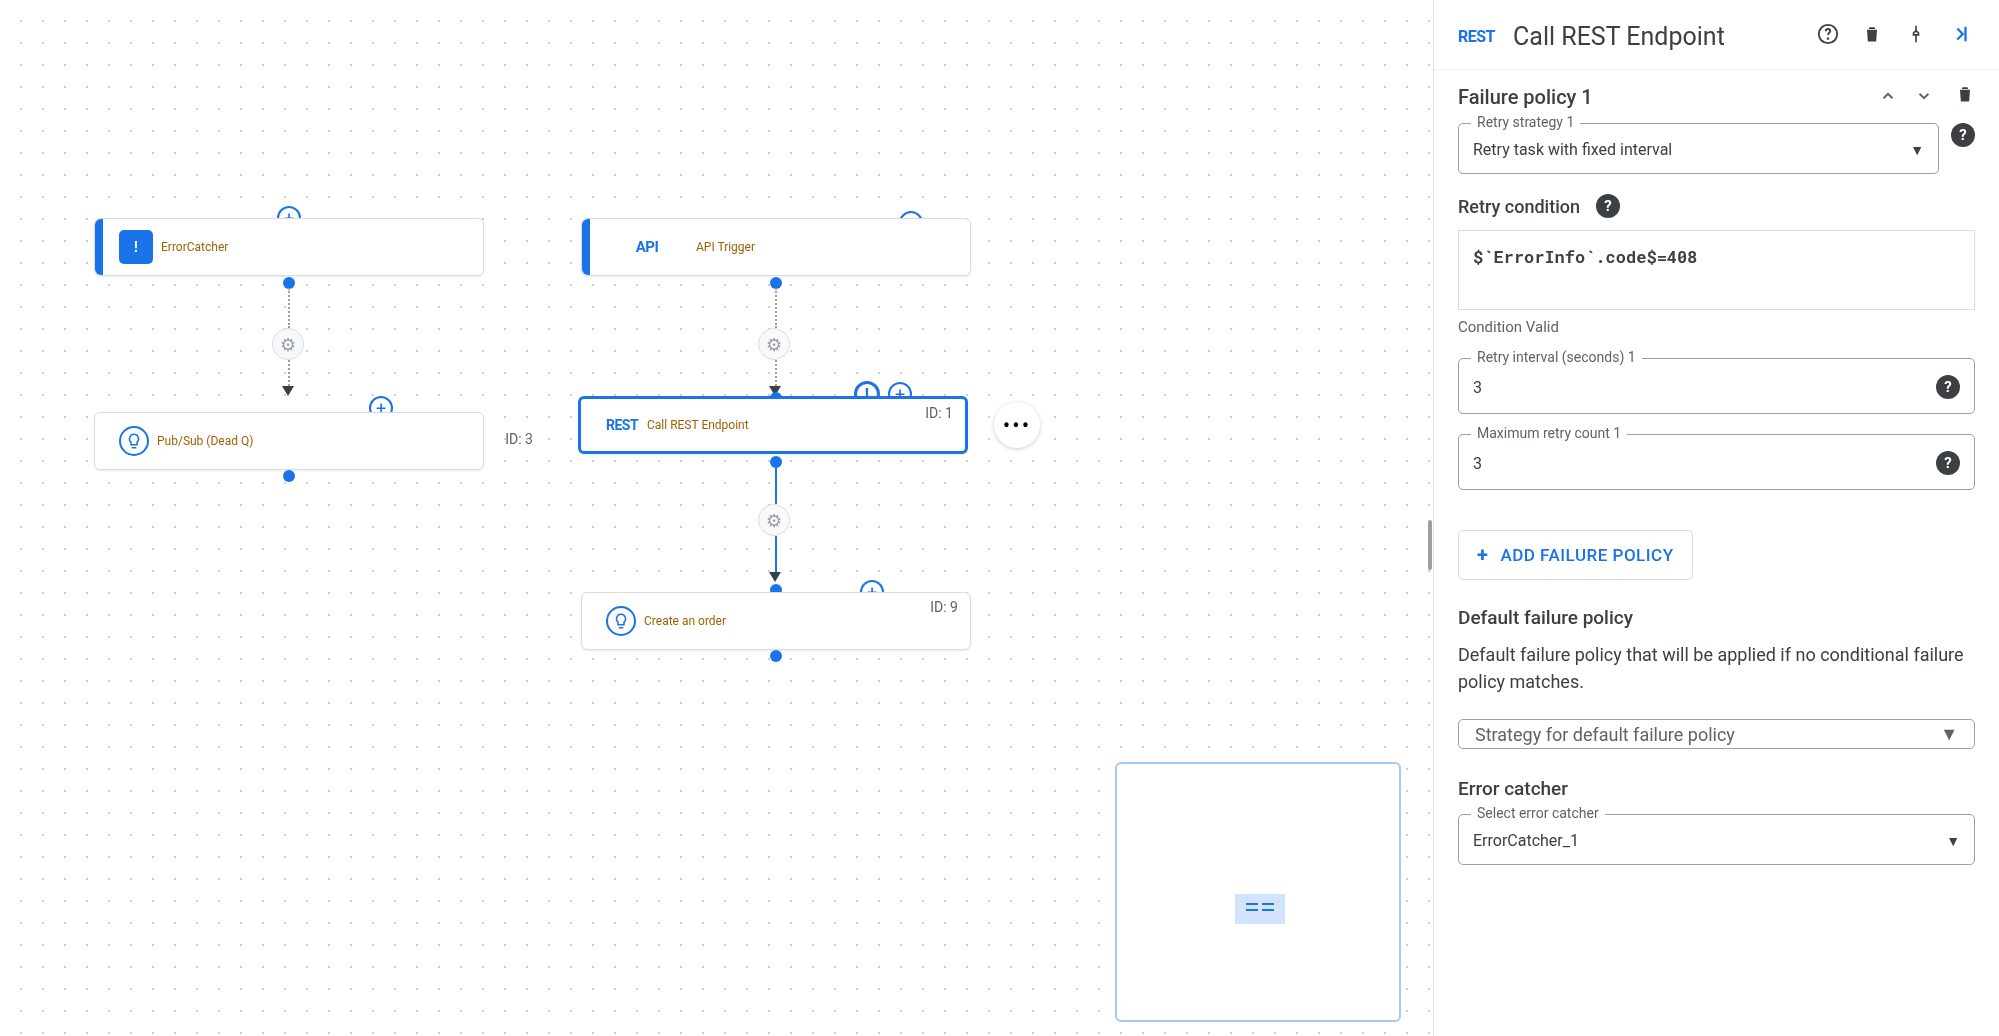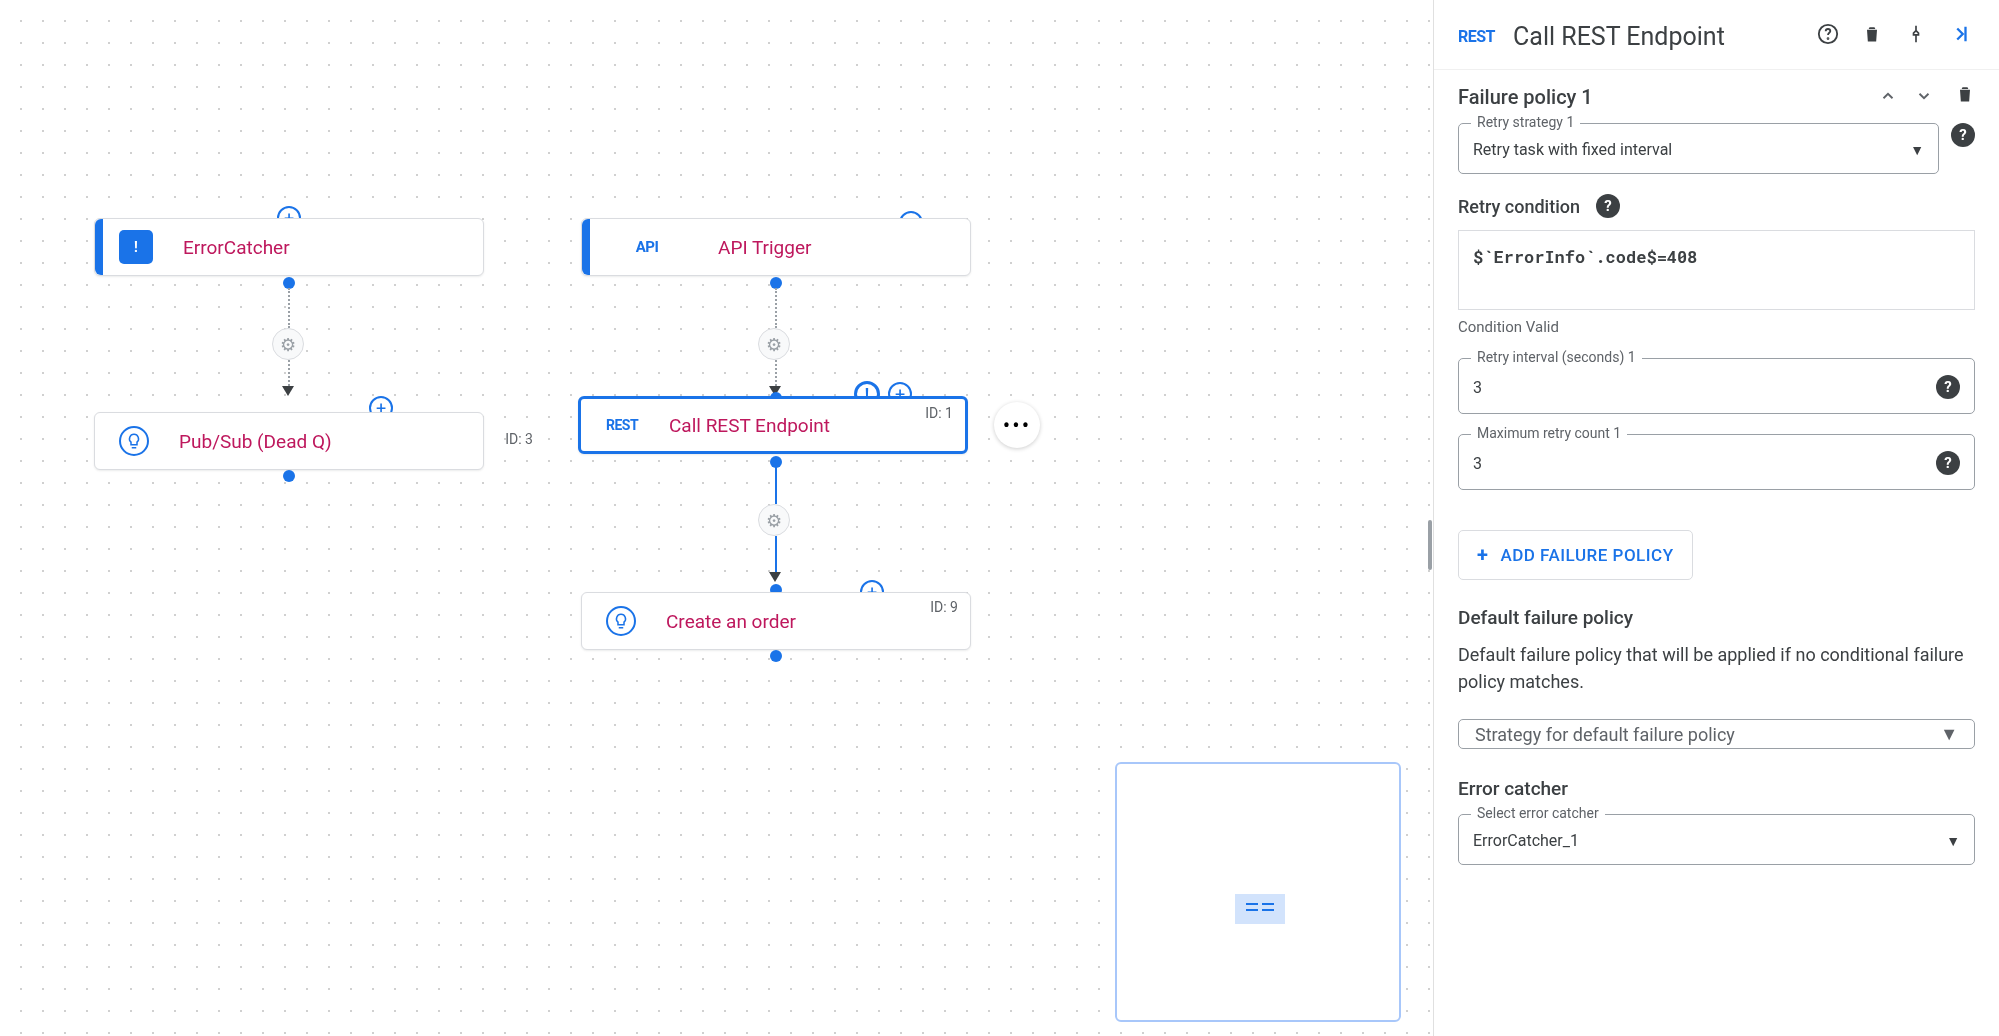--- a/index.html
+++ b/index.html
@@ -59,23 +59,23 @@
 .icon-box.text-api { color: #1a73e8; font-size: 15px; letter-spacing: -0.5px; }
 .icon-box.text-rest { color: #1a73e8; font-size: 14px; letter-spacing: -0.5px; }
 .icon-box.circle-icon {
   border: 2px solid #1a73e8;
   border-radius: 50%;
   width: 30px;
   height: 30px;
   color: #1a73e8;
 }
 .node .label {
-  margin-left: 30px;
-  font-size: 19px;
-  color: #be185d;
+  margin-left: 8px;
+  font-size: 12px;
+  color: #a16207;
 }
 .node.selected {
   border: 3px solid #1a73e8;
 }
 .node .id-badge {
   position: absolute;
   top: 6px;
   right: 12px;
   font-size: 14px;
   color: #5f6368;

